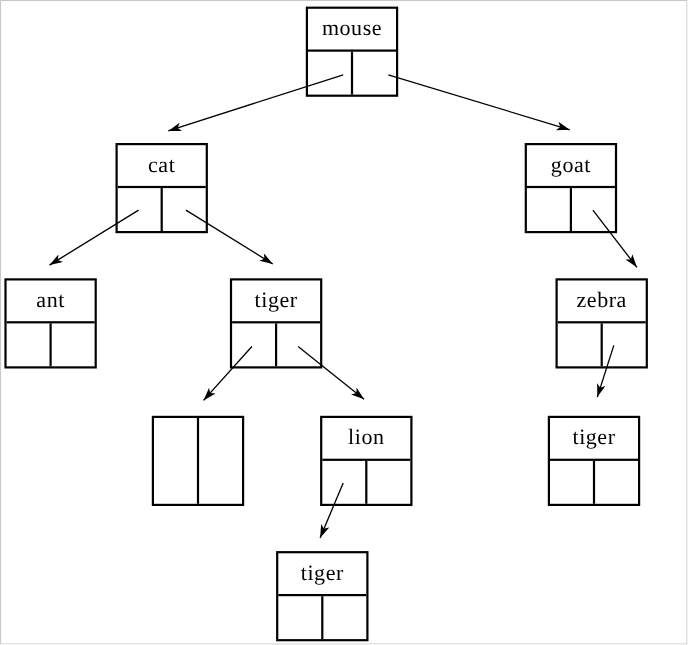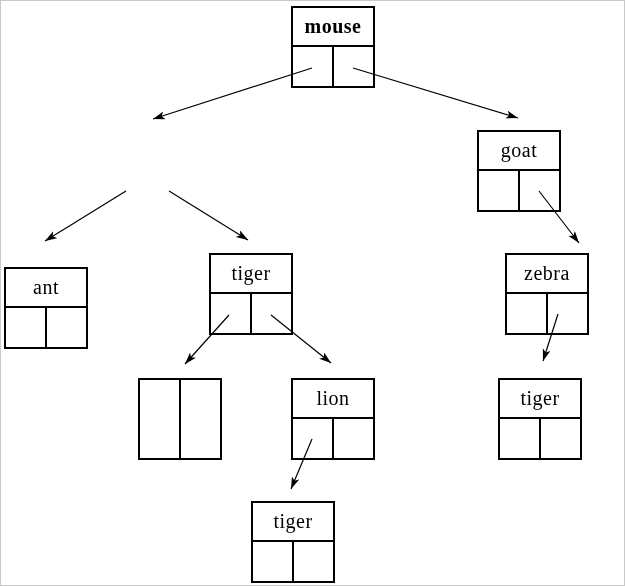--- a/index.html
+++ b/index.html
@@ -38,24 +38,24 @@
     justify-content: center;
     font-size: 20px;
     color: #000000;
     letter-spacing: 0.5px;
   }
   .node-cells { flex: 1; display: flex; }
   .cell { flex: 1; }
   .cell-right { border-left: 2px solid #000000; }
 
   
-  .n-mouse { left: 290px; top: 5px; font-weight: bold; }
+  .n-mouse { left: 277px; top: 5px; }
   .n-cat   { left: 104px; top: 129px; }
   .n-mule  { left: 476px; top: 129px; }
-  .n-ant   { left: 3px;   top: 266px; justify-content: flex-end; }
+  .n-ant   { left: 3px;   top: 252px; justify-content: flex-end; }
   .n-goat  { left: 208px; top: 252px; }
   .n-zebra { left: 504px; top: 252px; }
   .n-dog   { left: 137px; top: 377px; }
   .n-lion  { left: 290px; top: 377px; justify-content: flex-end; }
   .n-tiger { left: 497px; top: 377px; }
   .n-horse { left: 250px; top: 500px; }
 
   .edge { stroke: #000000; stroke-width: 1.2; }
 </style>
 </head>
@@ -81,20 +81,27 @@
   </svg>
 
   <div class="node n-mouse">
     <div class="node-label">mouse</div>
     <div class="node-cells">
       <div class="cell cell-left"></div>
       <div class="cell cell-right"></div>
     </div>
   </div>
 
+  <div class="node n-cat">
+    <div class="node-label">cat</div>
+    <div class="node-cells">
+      <div class="cell cell-left"></div>
+      <div class="cell cell-right"></div>
+    </div>
+  </div>
 
   <div class="node n-mule">
     <div class="node-label">goat</div>
     <div class="node-cells">
       <div class="cell cell-left"></div>
       <div class="cell cell-right"></div>
     </div>
   </div>
 
   <div class="node n-ant">

